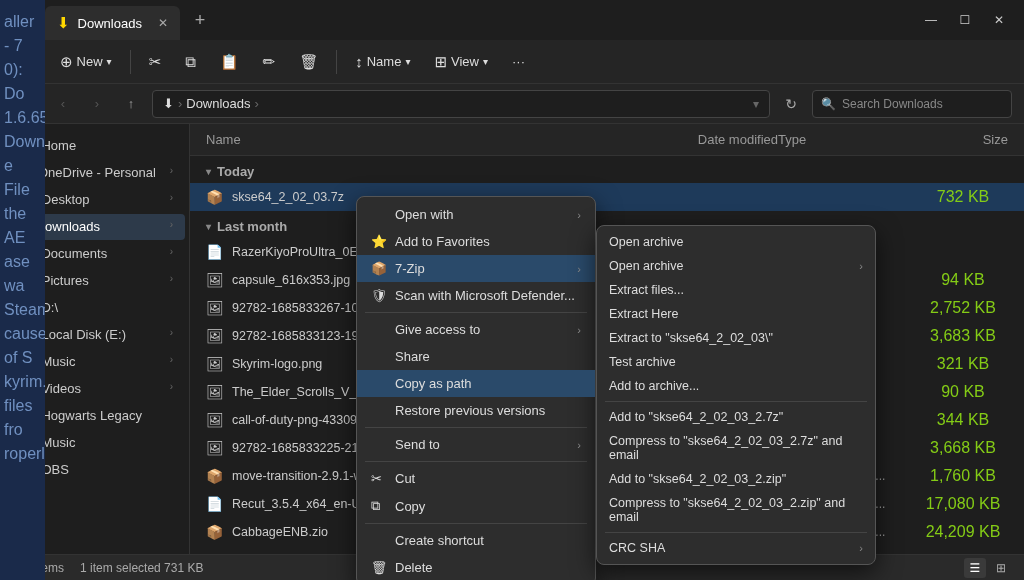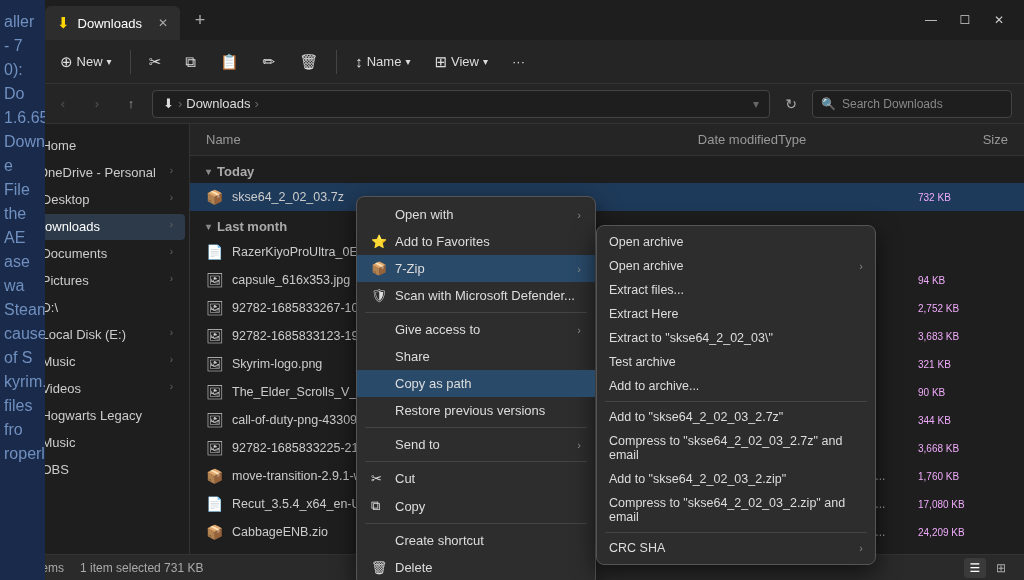--- a/index.html
+++ b/index.html
@@ -244,21 +244,21 @@
       height: 28px;
       cursor: pointer;
       color: #ccc;
       font-size: 12.5px;
     }
     .file-row.selected { background: #1e3a5a; }
     .file-icon { width: 20px; font-size: 14px; flex-shrink: 0; margin-right: 6px; }
     .file-name { flex: 1; min-width: 0; overflow: hidden; text-overflow: ellipsis; white-space: nowrap; }
     .file-date { width: 160px; font-size: 12px; color: #999; }
     .file-type { width: 140px; font-size: 12px; color: #999; }
-    .file-size { width: 90px; text-align: left; font-size: 10px; color: #f0abfc; }
+    .file-size { width: 90px; text-align: center; font-size: 16px; color: #84cc16; }
 
     
     .context-menu {
       position: absolute;
       top: 196px;
       left: 356px;
       width: 240px;
       background: #2d2d2d;
       border: 1px solid #555;
       border-radius: 8px;

